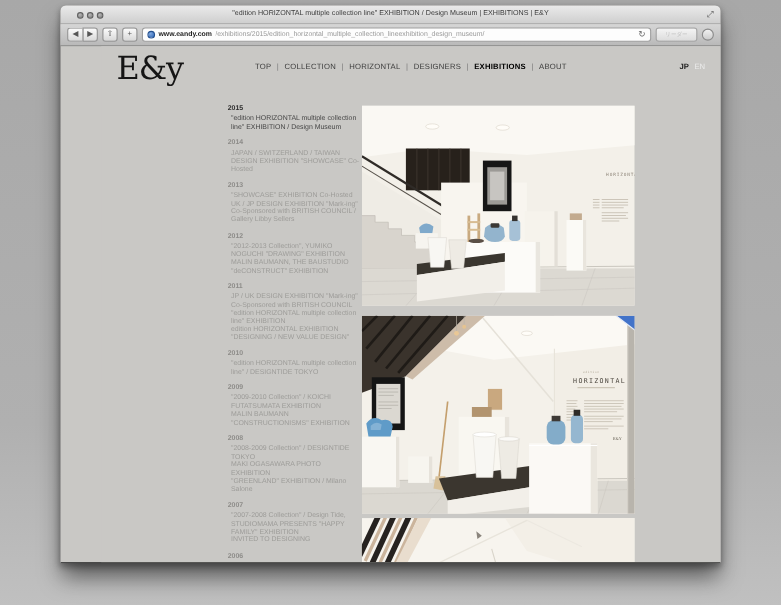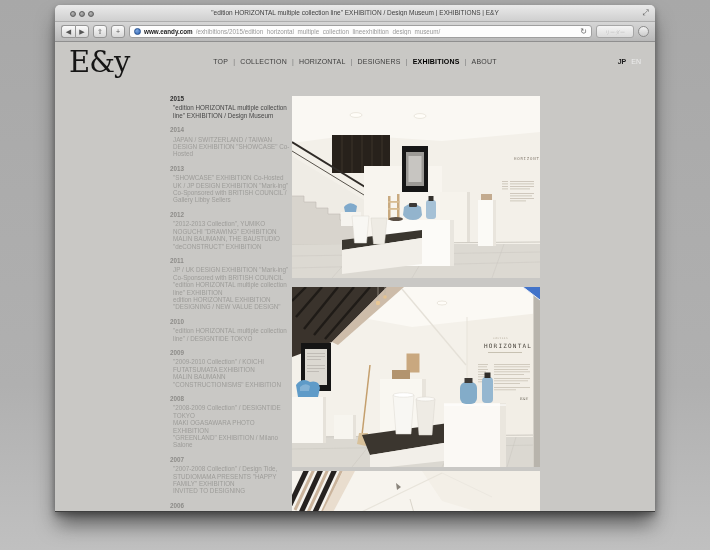--- a/index.html
+++ b/index.html
@@ -75,20 +75,21 @@
   .round-btn {
     width:11px; height:11px; flex:0 0 auto; border-radius:50%;
     border:1.5px solid #8b8b8b;
     background:linear-gradient(#f1f1f1,#cccccc);
   }
 
   
   .page {
     position:relative; height:469px; background:#c9c8c5; overflow:hidden;
     border-radius:0;
+    margin-left:37px;
   }
   .logo {
     position:absolute; left:14px; top:3px;
     font-family:"DejaVu Serif", serif; font-size:29px; color:#151515;
     letter-spacing:-1px;
   }
   .nav {
     position:absolute; left:50%; top:16px; transform:translateX(-50%);
     font-size:7px; color:#3c3c3c; white-space:nowrap; letter-spacing:.2px;
   }

